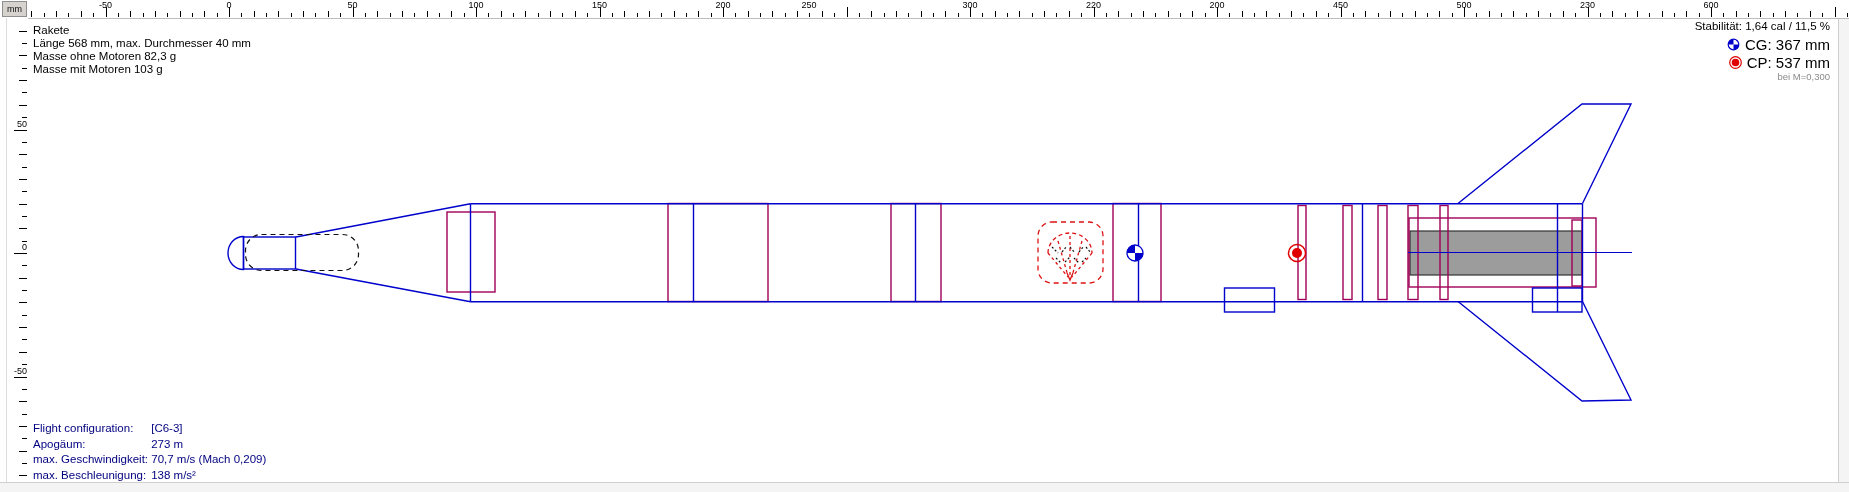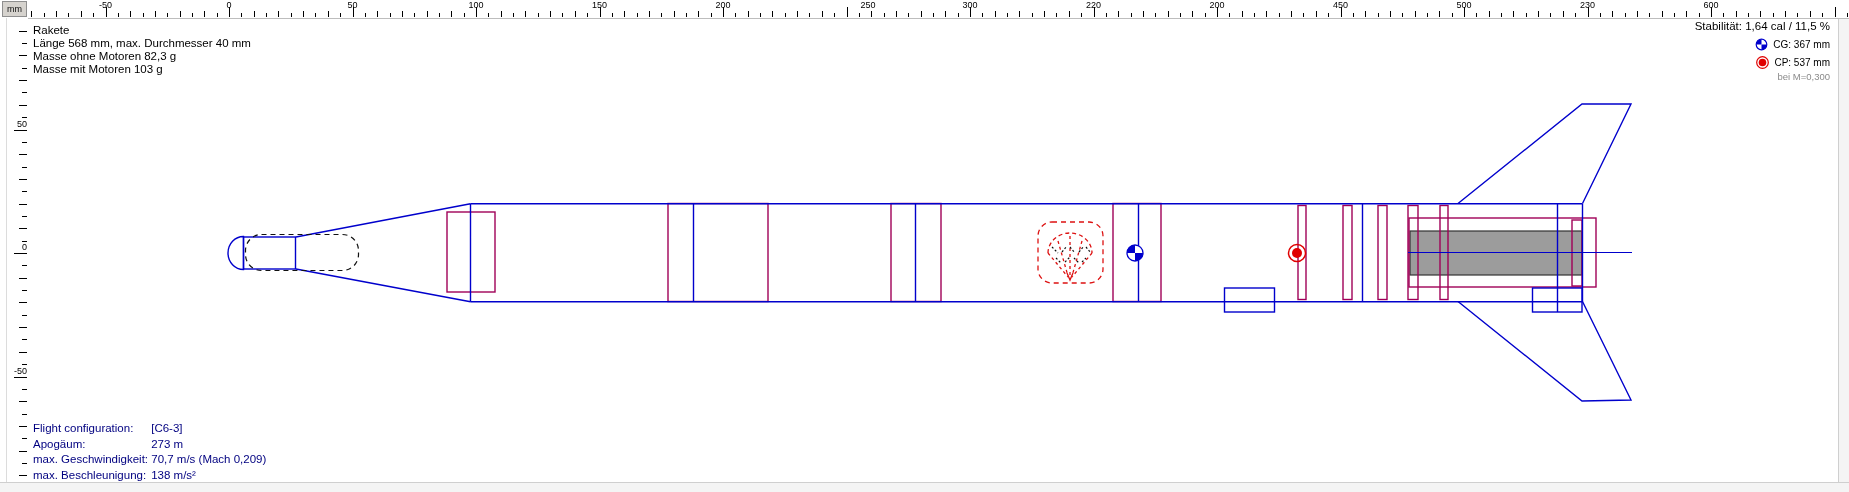--- a/index.html
+++ b/index.html
@@ -23,21 +23,21 @@
   .vtick.mid{width:8px;}
   .vtick.major{width:13px;}
   .vlabel{position:absolute;right:1px;width:26px;text-align:right;font-size:9px;color:#000;}
   
   #sb-right{left:1838px;top:18px;width:11px;height:464px;background:#f4f4f4;border-left:1px solid #cfcfcf;z-index:4;}
   #sb-bottom{left:0;top:482px;width:1849px;height:10px;background:#f4f4f4;border-top:1px solid #cfcfcf;z-index:4;}
   
   #info{left:33px;top:24px;font-size:11.5px;color:#000;line-height:13px;z-index:3;}
   #legend{right:19px;top:20px;text-align:right;z-index:3;}
   #legend .l1{font-size:11.5px;color:#000;height:15px;}
-  #legend .lrow{font-size:10px;color:#000;height:18px;display:flex;align-items:center;justify-content:flex-end;gap:5px;}
+  #legend .lrow{font-size:15px;color:#000;height:18px;display:flex;align-items:center;justify-content:flex-end;gap:5px;}
   #legend .lnote{font-size:9.5px;height:13px;}
   #flight{left:33px;top:421px;font-size:11.5px;line-height:15.5px;z-index:3;}
   #flight .row .lab{display:inline-block;min-width:115px;}
   
   #draw{left:0;top:0;z-index:2;}
   .blue{stroke:var(--blue);fill:none;stroke-width:1.4;}
   .red{stroke:var(--red);fill:none;stroke-width:1.4;}
   .pred{stroke:var(--pred);fill:none;stroke-width:1.3;}
   .blk{stroke:#111;fill:none;stroke-width:1.2;}
 </style>
@@ -251,21 +251,21 @@
     <div class="htick mid" style="left: 1781.8px;"></div>
     <div class="htick minor" style="left: 1794.15px;"></div>
     <div class="htick major" style="left: 1806.5px;"></div>
     <div class="htick minor" style="left: 1818.85px;"></div>
     <div class="hlabel" style="left: 60.5px;">-50</div>
     <div class="hlabel" style="left: 184px;">0</div>
     <div class="hlabel" style="left: 307.5px;">50</div>
     <div class="hlabel" style="left: 431px;">100</div>
     <div class="hlabel" style="left: 554.5px;">150</div>
     <div class="hlabel" style="left: 678px;">200</div>
-    <div class="hlabel" style="left: 823px;">250</div>
+    <div class="hlabel" style="left: 764px;">250</div>
     <div class="hlabel" style="left: 925px;">300</div>
     <div class="hlabel" style="left: 1048.5px;">220</div>
     <div class="hlabel" style="left: 1172px;">200</div>
     <div class="hlabel" style="left: 1295.5px;">450</div>
     <div class="hlabel" style="left: 1419px;">500</div>
     <div class="hlabel" style="left: 1542.5px;">230</div>
     <div class="hlabel" style="left: 1666px;">600</div>
   </div>
 <div id="vruler" class="abs">
     <div class="inner-line"></div>

